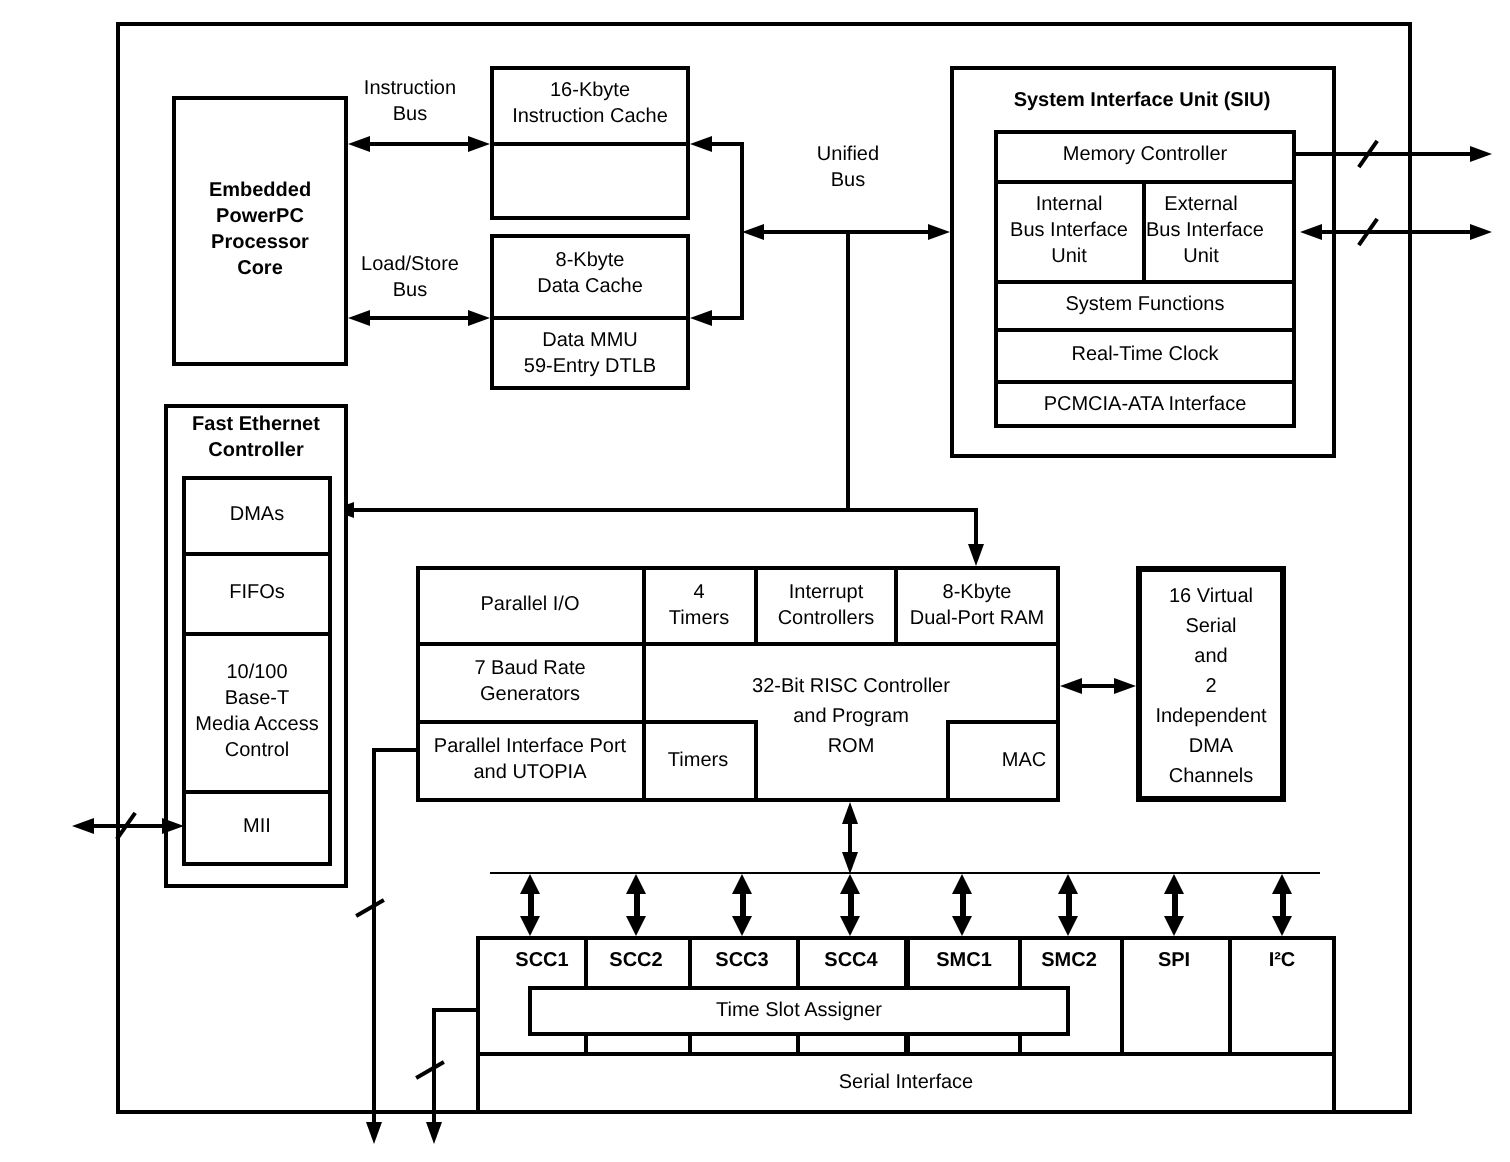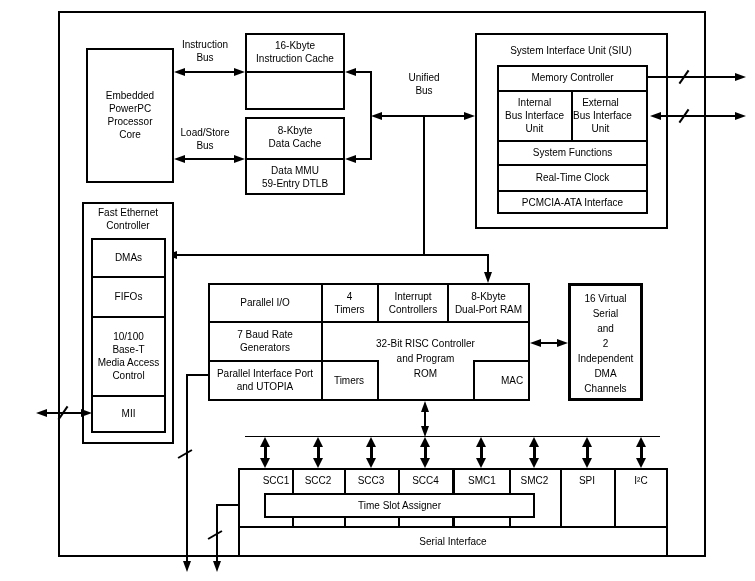--- a/index.html
+++ b/index.html
@@ -3,21 +3,21 @@
 <meta charset="utf-8">
 <style>
   html,body{margin:0;padding:0;background:#fff}
   #stage{position:relative;width:755px;height:581px;background:#fff;overflow:hidden;
          font-family:"Liberation Sans","DejaVu Sans",sans-serif;color:#000}
   .b{position:absolute;border:2px solid #000;background:#fff;box-sizing:border-box}
   .b3{border-width:3px}
   .nb{background:transparent}
   .l{position:absolute;font-size:10px;line-height:13px;text-align:center;white-space:nowrap}
   .lh15{line-height:15px}
-  .bold{font-weight:normal}
+  .bold{font-weight:bold}
   .hl,.vl{position:absolute;background:#000}
   .hl{height:2px}
   .vl{width:2px}
   .thin{height:1px}
   .ah{position:absolute;width:0;height:0}
   .ah-l{border-top:4px solid transparent;border-bottom:4px solid transparent;border-right:11px solid #000}
   .ah-r{border-top:4px solid transparent;border-bottom:4px solid transparent;border-left:11px solid #000}
   .ah-u{border-left:4px solid transparent;border-right:4px solid transparent;border-bottom:11px solid #000}
   .ah-d{border-left:4px solid transparent;border-right:4px solid transparent;border-top:11px solid #000}
   .ah2-u{border-left:5px solid transparent;border-right:5px solid transparent;border-bottom:10px solid #000}
@@ -243,21 +243,21 @@
   <div class="ah ah2-d" style="left:636px;top:458px"></div>
 
   <div class="b" style="left:238px;top:468px;width:430px;height:60px"></div>
   <div class="vl" style="left:292px;top:468px;height:60px"></div>
   <div class="vl" style="left:344px;top:468px;height:60px"></div>
   <div class="vl" style="left:398px;top:468px;height:60px"></div>
   <div class="vl" style="left:452px;top:468px;height:60px;width:3px"></div>
   <div class="vl" style="left:509px;top:468px;height:60px"></div>
   <div class="vl" style="left:560px;top:468px;height:60px"></div>
   <div class="vl" style="left:614px;top:468px;height:60px"></div>
-  <div class="l bold" style="left:238px;top:474px;width:76px">SCC1</div>
+  <div class="l bold" style="left:238px;top:474px;width:66px">SCC1</div>
   <div class="l bold" style="left:292px;top:474px;width:52px">SCC2</div>
   <div class="l bold" style="left:344px;top:474px;width:54px">SCC3</div>
   <div class="l bold" style="left:398px;top:474px;width:55px">SCC4</div>
   <div class="l bold" style="left:455px;top:474px;width:54px">SMC1</div>
   <div class="l bold" style="left:509px;top:474px;width:51px">SMC2</div>
   <div class="l bold" style="left:560px;top:474px;width:54px">SPI</div>
   <div class="l bold" style="left:614px;top:474px;width:54px">I²C</div>
 
   <div class="b" style="left:264px;top:493px;width:271px;height:25px"></div>
   <div class="l" style="left:264px;top:499px;width:271px">Time Slot Assigner</div>

